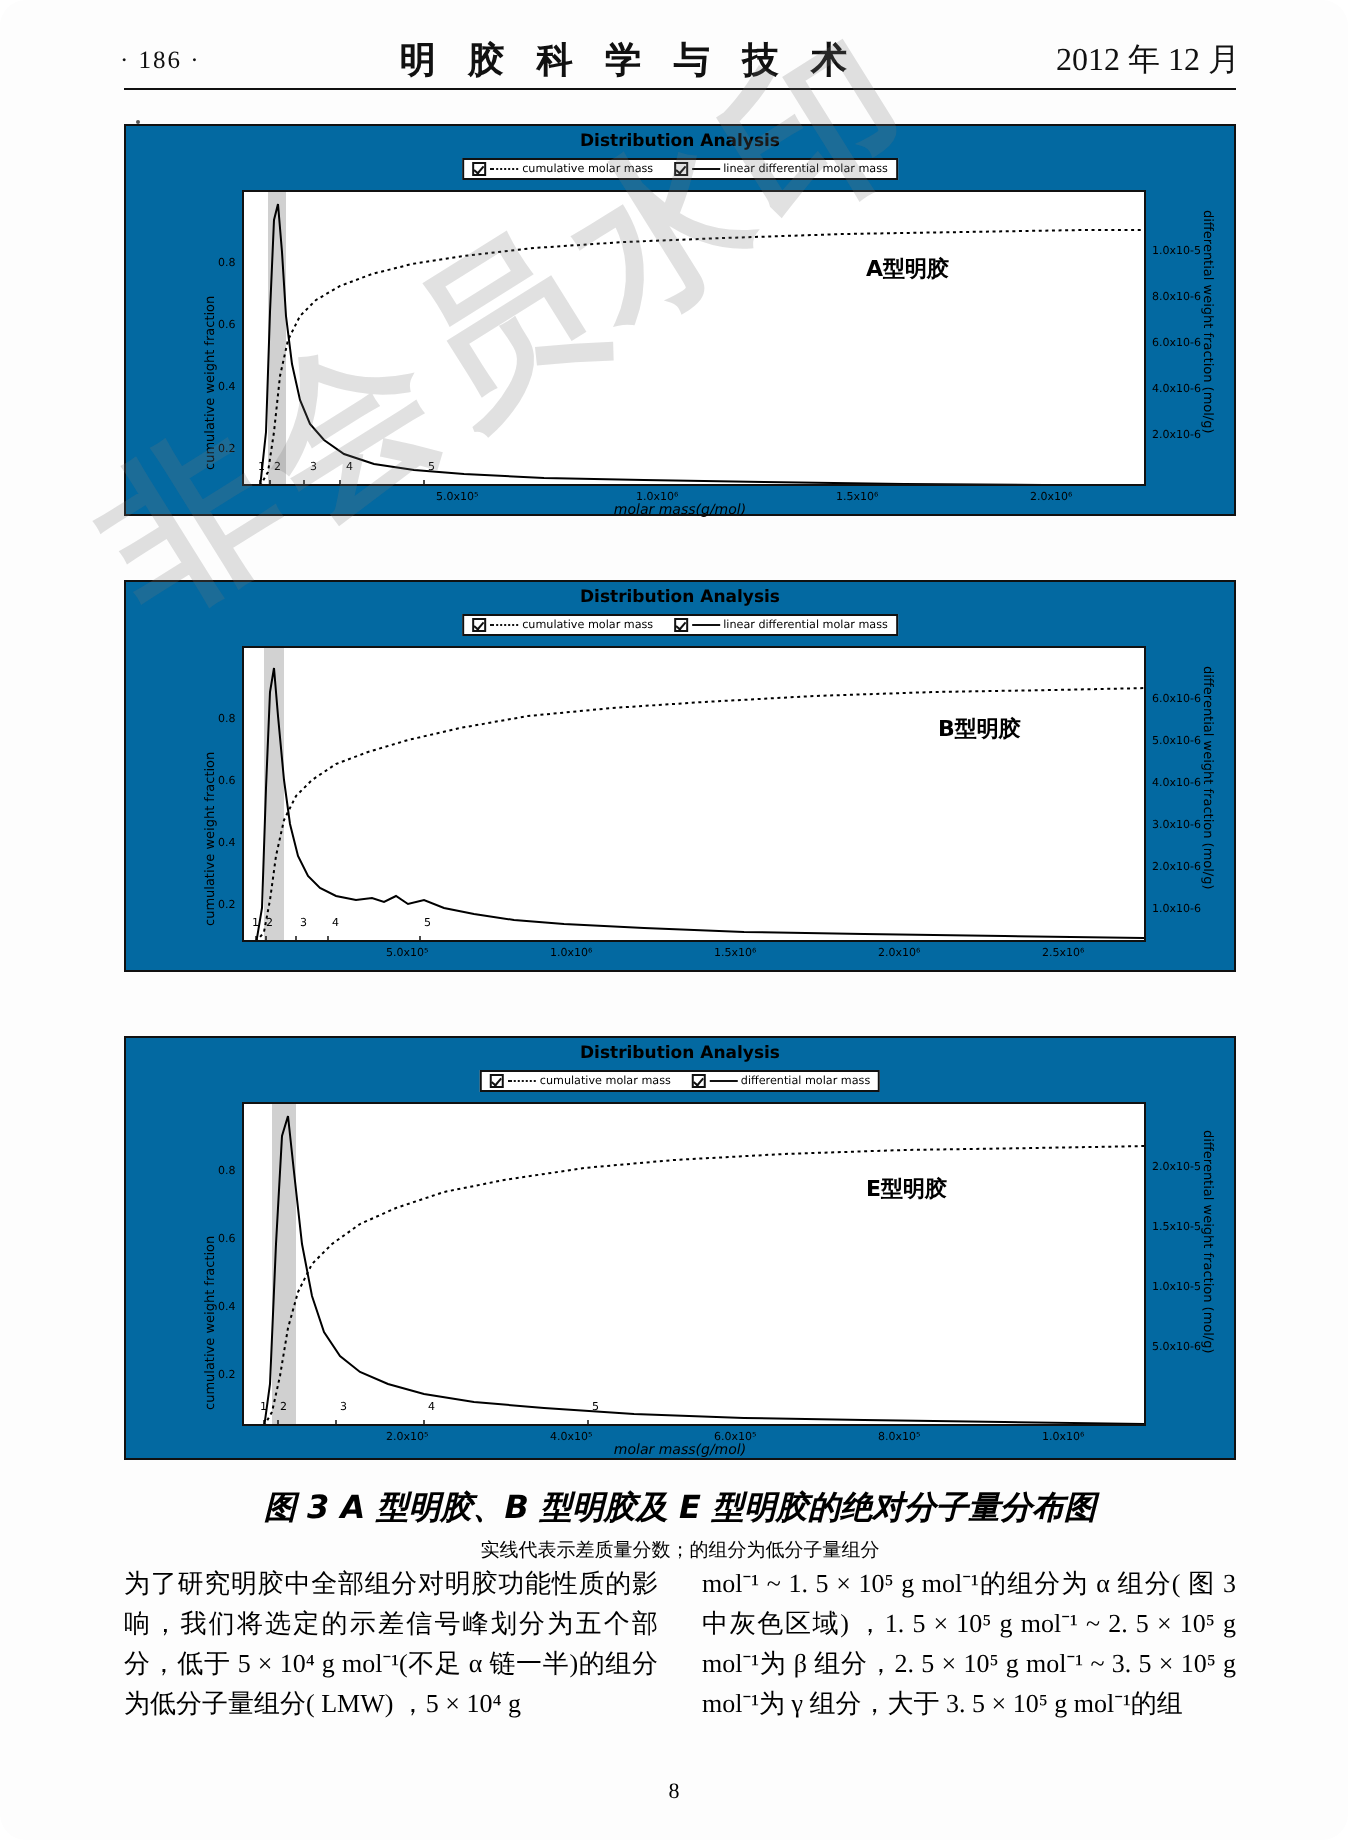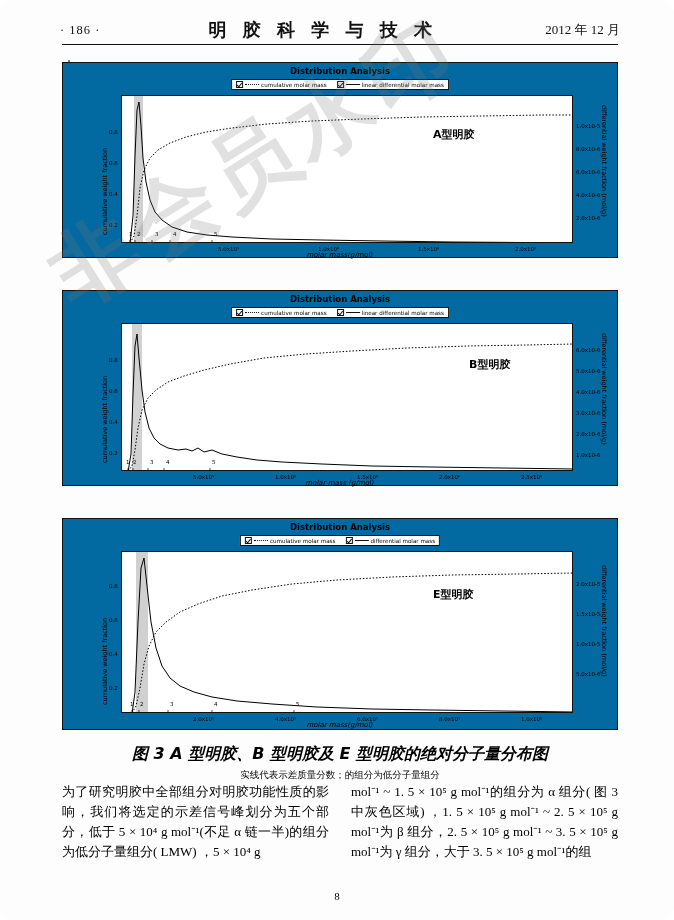--- a/index.html
+++ b/index.html
@@ -41,21 +41,21 @@
   .header .pagenum {
     letter-spacing: 1px;
   }
   .header .title {
     font-family: "DejaVu Sans", sans-serif;
     font-size: 18px;
     letter-spacing: 5px;
     font-weight: 600;
   }
   .header .date {
-    font-size: 13px;
+    font-size: 16px;
   }
   .header-rule {
     position: absolute;
     left: 62px;
     top: 44px;
     width: 556px;
     height: 1px;
     background: #111;
   }
   .speck {
@@ -379,21 +379,20 @@
         <div class="marker-num" style="left:90px; top:135px;">5</div>
       </div>
 
       <div class="series-label" style="left:370px; top:66px;margin-left:36px;">B型明胶</div>
 
       <div class="tick-lbl" style="left:130px; top:183px;">5.0x10⁵</div>
       <div class="tick-lbl" style="left:212px; top:183px;">1.0x10⁶</div>
       <div class="tick-lbl" style="left:294px; top:183px;">1.5x10⁶</div>
       <div class="tick-lbl" style="left:376px; top:183px;">2.0x10⁶</div>
       <div class="tick-lbl" style="left:458px; top:183px;">2.5x10⁶</div>
-      <div class="xlabel" style="top:188px; left:0;">molar mass (g/mol)</div>
     </div>
   </div>
 
   <div class="chart-block" style="top:518px; height:212px;">
     <div class="chart-frame">
       <div class="chart-title">Distribution Analysis</div>
       <div class="legend">
         <span class="item">
           <span class="chk"></span>
           <span class="dotline"></span>

